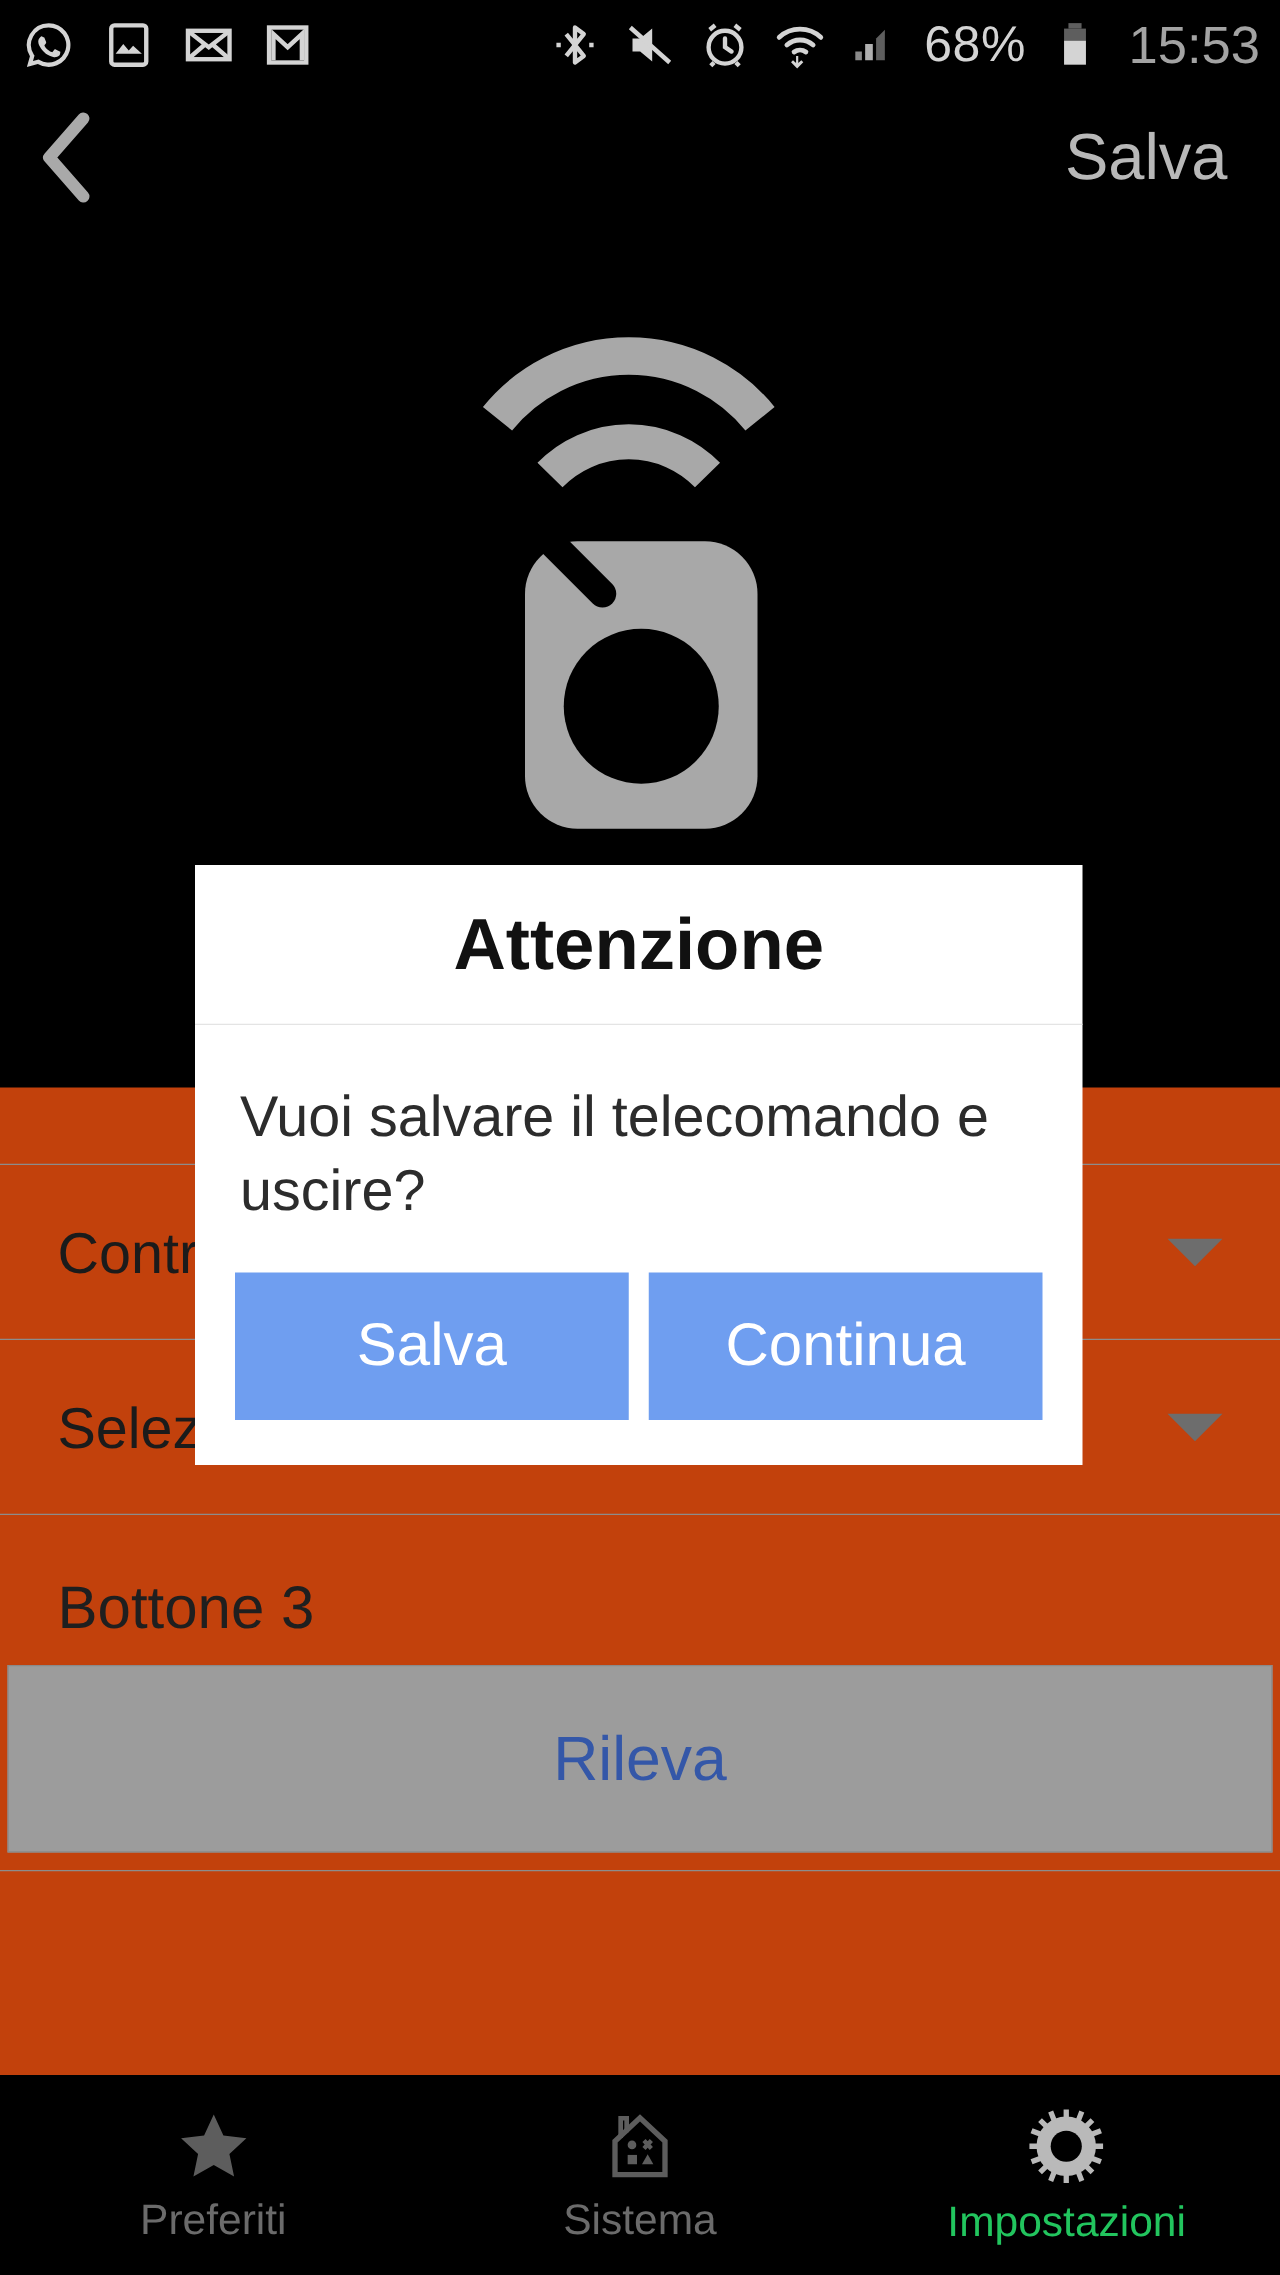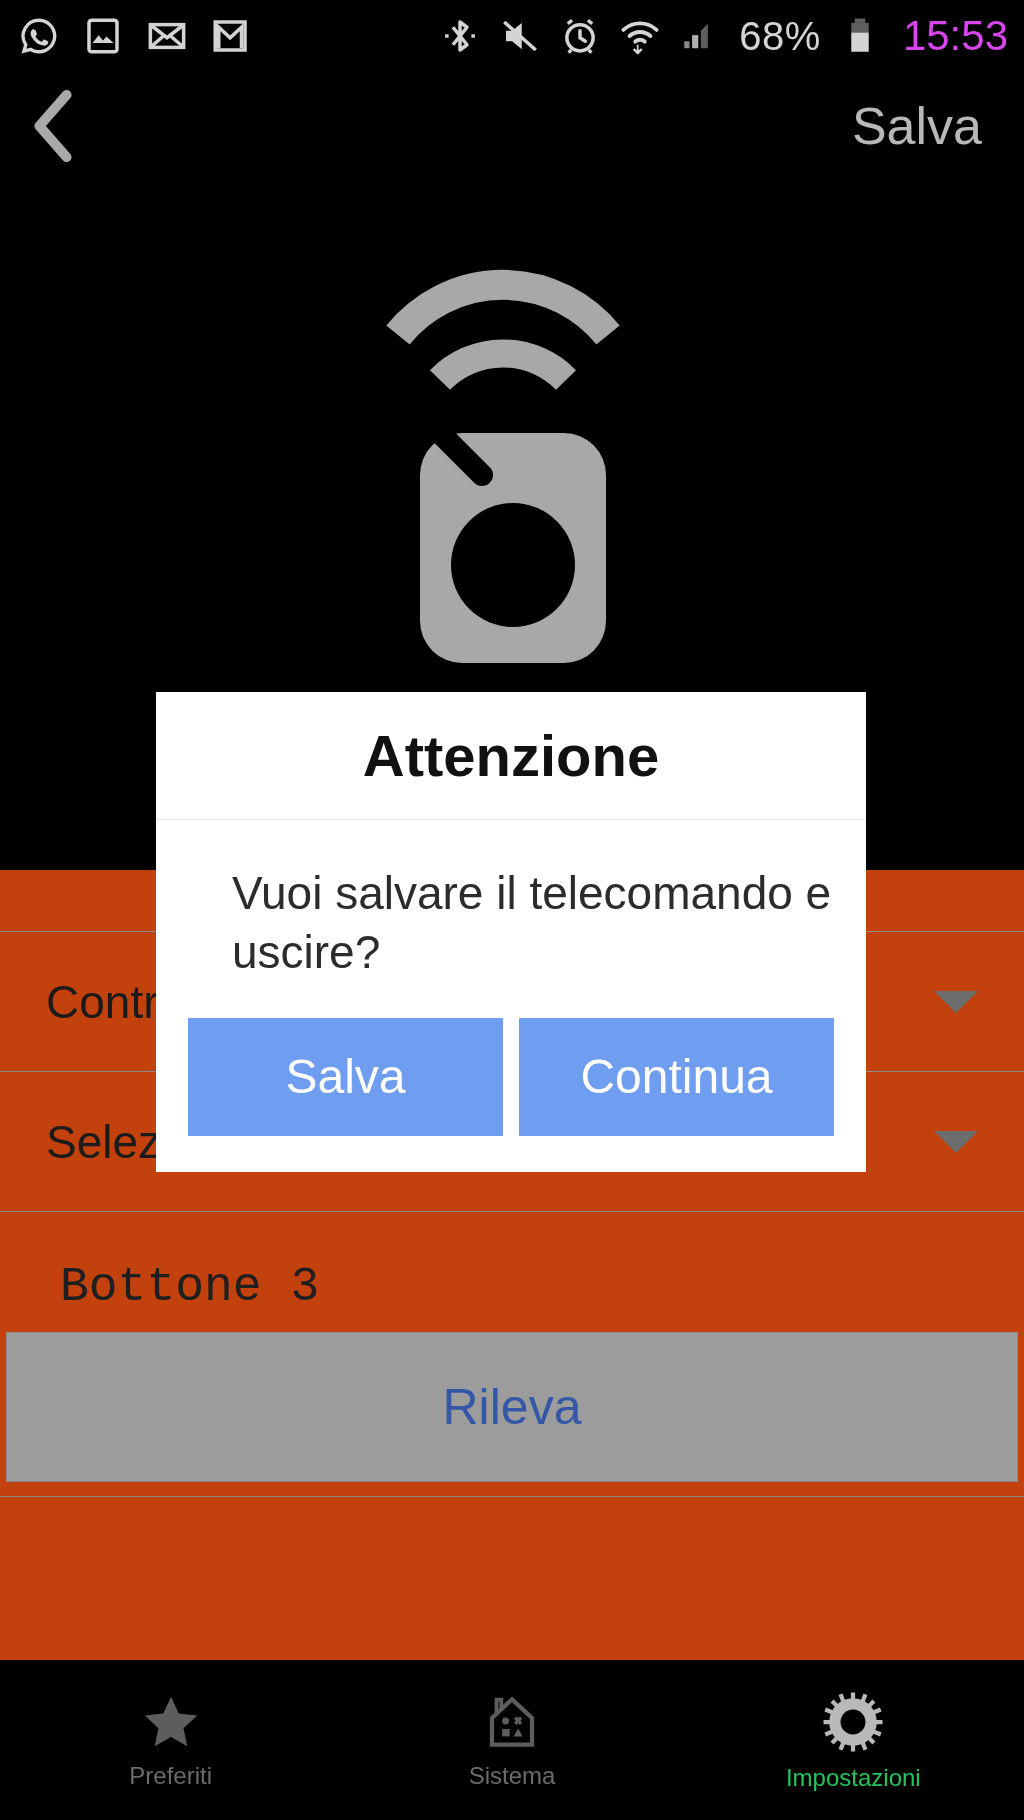--- a/index.html
+++ b/index.html
@@ -16,21 +16,21 @@
     position:absolute; left:0; top:0; width:1024px; height:72px;
     background:#000; display:flex; align-items:center;
   }
   .sb-left { display:flex; align-items:center; gap:22px; margin-left:18px; }
   .sb-right { display:flex; align-items:center; gap:18px; margin-left:auto; margin-right:16px; }
   .sb-ico { width:42px; height:42px; display:block; }
   .sb-text {
     color:#d4d4d4; font-size:40px; letter-spacing:0.5px;
     font-family:"Liberation Sans", sans-serif;
   }
-  .sb-clock { color:#d946ef; font-size:42px; margin-left:4px; }
+  .sb-clock { color:#a3a3a3; font-size:42px; margin-left:4px; }
 
   
   .navbar {
     position:absolute; left:0; top:72px; width:1024px; height:108px;
     background:#000; display:flex; align-items:center;
   }
   .back-btn { width:110px; height:108px; display:flex; align-items:center; justify-content:center; }
   .nav-action {
     margin-left:auto; margin-right:42px;
     color:#b8b8b8; font-size:52px;
@@ -54,52 +54,52 @@
     display:flex; align-items:center;
   }
   .row-blank { height:62px; border-bottom:1px solid #8c8c8c; }
   .row-select { height:140px; padding-left:46px; padding-right:46px; }
   .row-label { color:#1b1b1b; font-size:46px; }
   .caret {
     margin-left:auto; width:0; height:0;
     border-left:22px solid transparent; border-right:22px solid transparent;
     border-top:22px solid #6d6d6d;
   }
-  .row-section { height:120px; padding-left:60px; align-items:flex-end; border-bottom:none;font-family:Liberation Mono, monospace; }
+  .row-section { height:120px; padding-left:46px; align-items:flex-end; border-bottom:none; }
   .section-label { color:#1f1f1f; font-size:48px; padding-bottom:18px; }
   .detect-wrap { padding:0 6px;border-radius:29px; }
   .detect-btn {
     width:100%; height:150px;
     border:1px solid #8a8a8a; background:#9c9c9c;
     display:flex; align-items:center; justify-content:center;
     color:#3457a8; font-size:50px;
   }
   .row-tail { height:52px; border-top:1px solid #8c8c8c; margin-top:14px; }
 
   
   .tabbar {
     position:absolute; left:0; bottom:0; width:1024px; height:160px;
     background:#000; display:flex; align-items:center;
   }
   .tab { flex:1; display:flex; flex-direction:column; align-items:center; justify-content:center; gap:8px; }
-  .tab-label { font-size:24px; color:#6b6b6b; }
+  .tab-label { font-size:34px; color:#6b6b6b; }
   .tab-label.active { color:#22c55e; }
 
   
   .scrim { position:absolute; left:0; top:0; width:1024px; height:1820px; background:transparent; }
   .dialog {
     position:absolute; left:156px; top:692px; width:710px;
     background:#fff;
   }
   .dlg-title {
     height:128px; display:flex; align-items:center; justify-content:center;
     color:#111; font-size:58px; font-weight:bold;
     border-bottom:1px solid #e4e4e4;
   }
-  .dlg-body { padding:44px 32px 14px 36px;margin-left:40px; }
+  .dlg-body { padding:44px 32px 14px 36px; }
   .dlg-msg { color:#2c2c2c; font-size:46px; line-height:1.28; }
   .dlg-actions { display:flex; gap:16px; padding:22px 32px 36px 32px; }
   .dlg-btn {
     flex:1; height:118px; background:#6f9ef0; border:none;
     color:#fff; font-size:48px;
     font-family:"Liberation Sans", sans-serif;
     display:flex; align-items:center; justify-content:center;
   }
 </style>
 </head>

